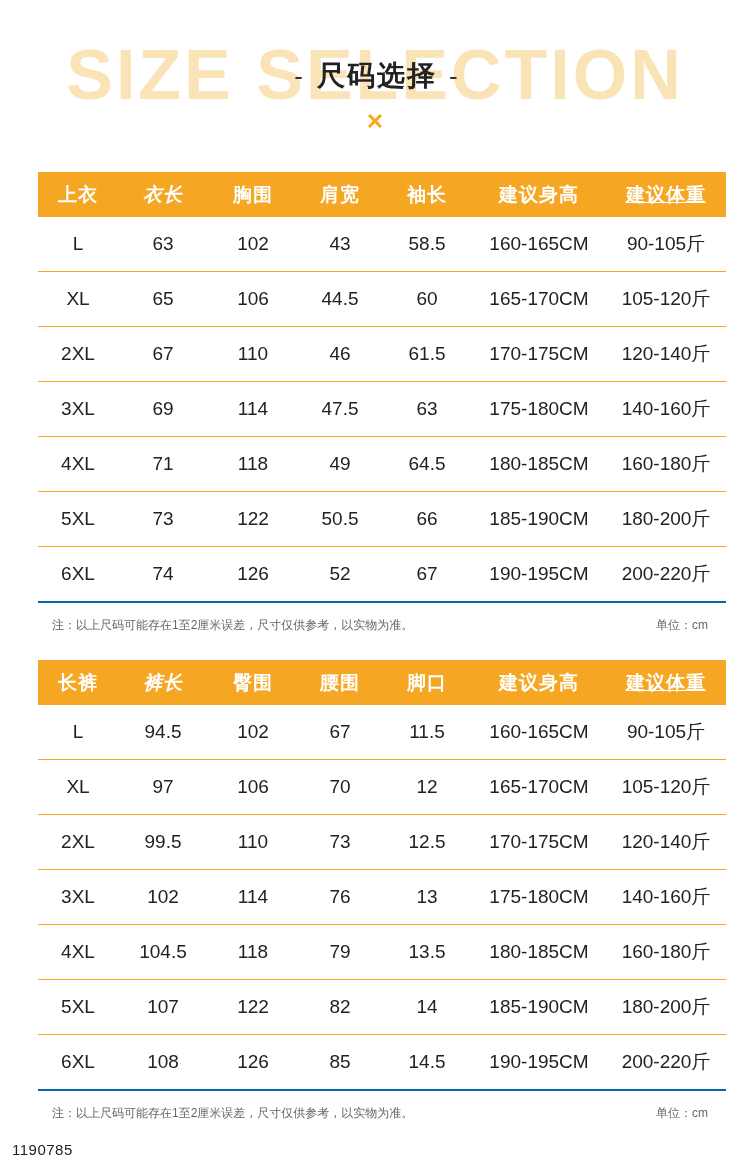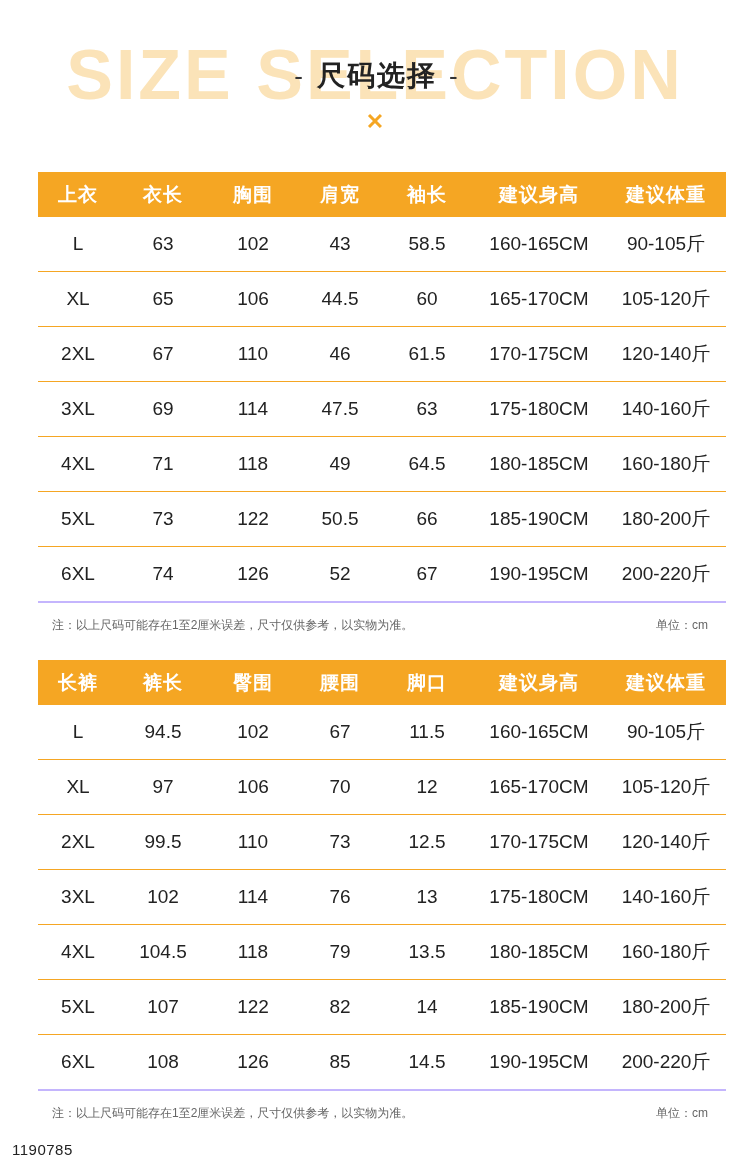--- a/index.html
+++ b/index.html
@@ -108,29 +108,29 @@
   }
   table.size-table td {
     height: 52px;
     text-align: center;
     font-size: 19px;
     color: #222;
     border-bottom: 1px solid #f5a623;
     background: #ffffff;
   }
   table.size-table tr:last-child td {
-    border-bottom: 2px solid #c4b5fd;
+    border-bottom: 2px solid #0369a1;
   }
   .col-size   { width: 78px; }
-  .col-a      { width: 88px; }
+  .col-a      { width: 88px; font-style: italic; }
   .col-b      { width: 88px; }
   .col-c      { width: 82px; }
   .col-d      { width: 88px; }
   .col-height { width: 132px; }
-  .col-weight { width: 118px; }
+  .col-weight { width: 118px; text-decoration: underline; }
 
   .note-row {
     width: 674px;
     margin: 0 38px;
     padding-top: 14px;
     display: flex;
     justify-content: space-between;
     align-items: center;
     font-size: 12px;
     color: #666;

